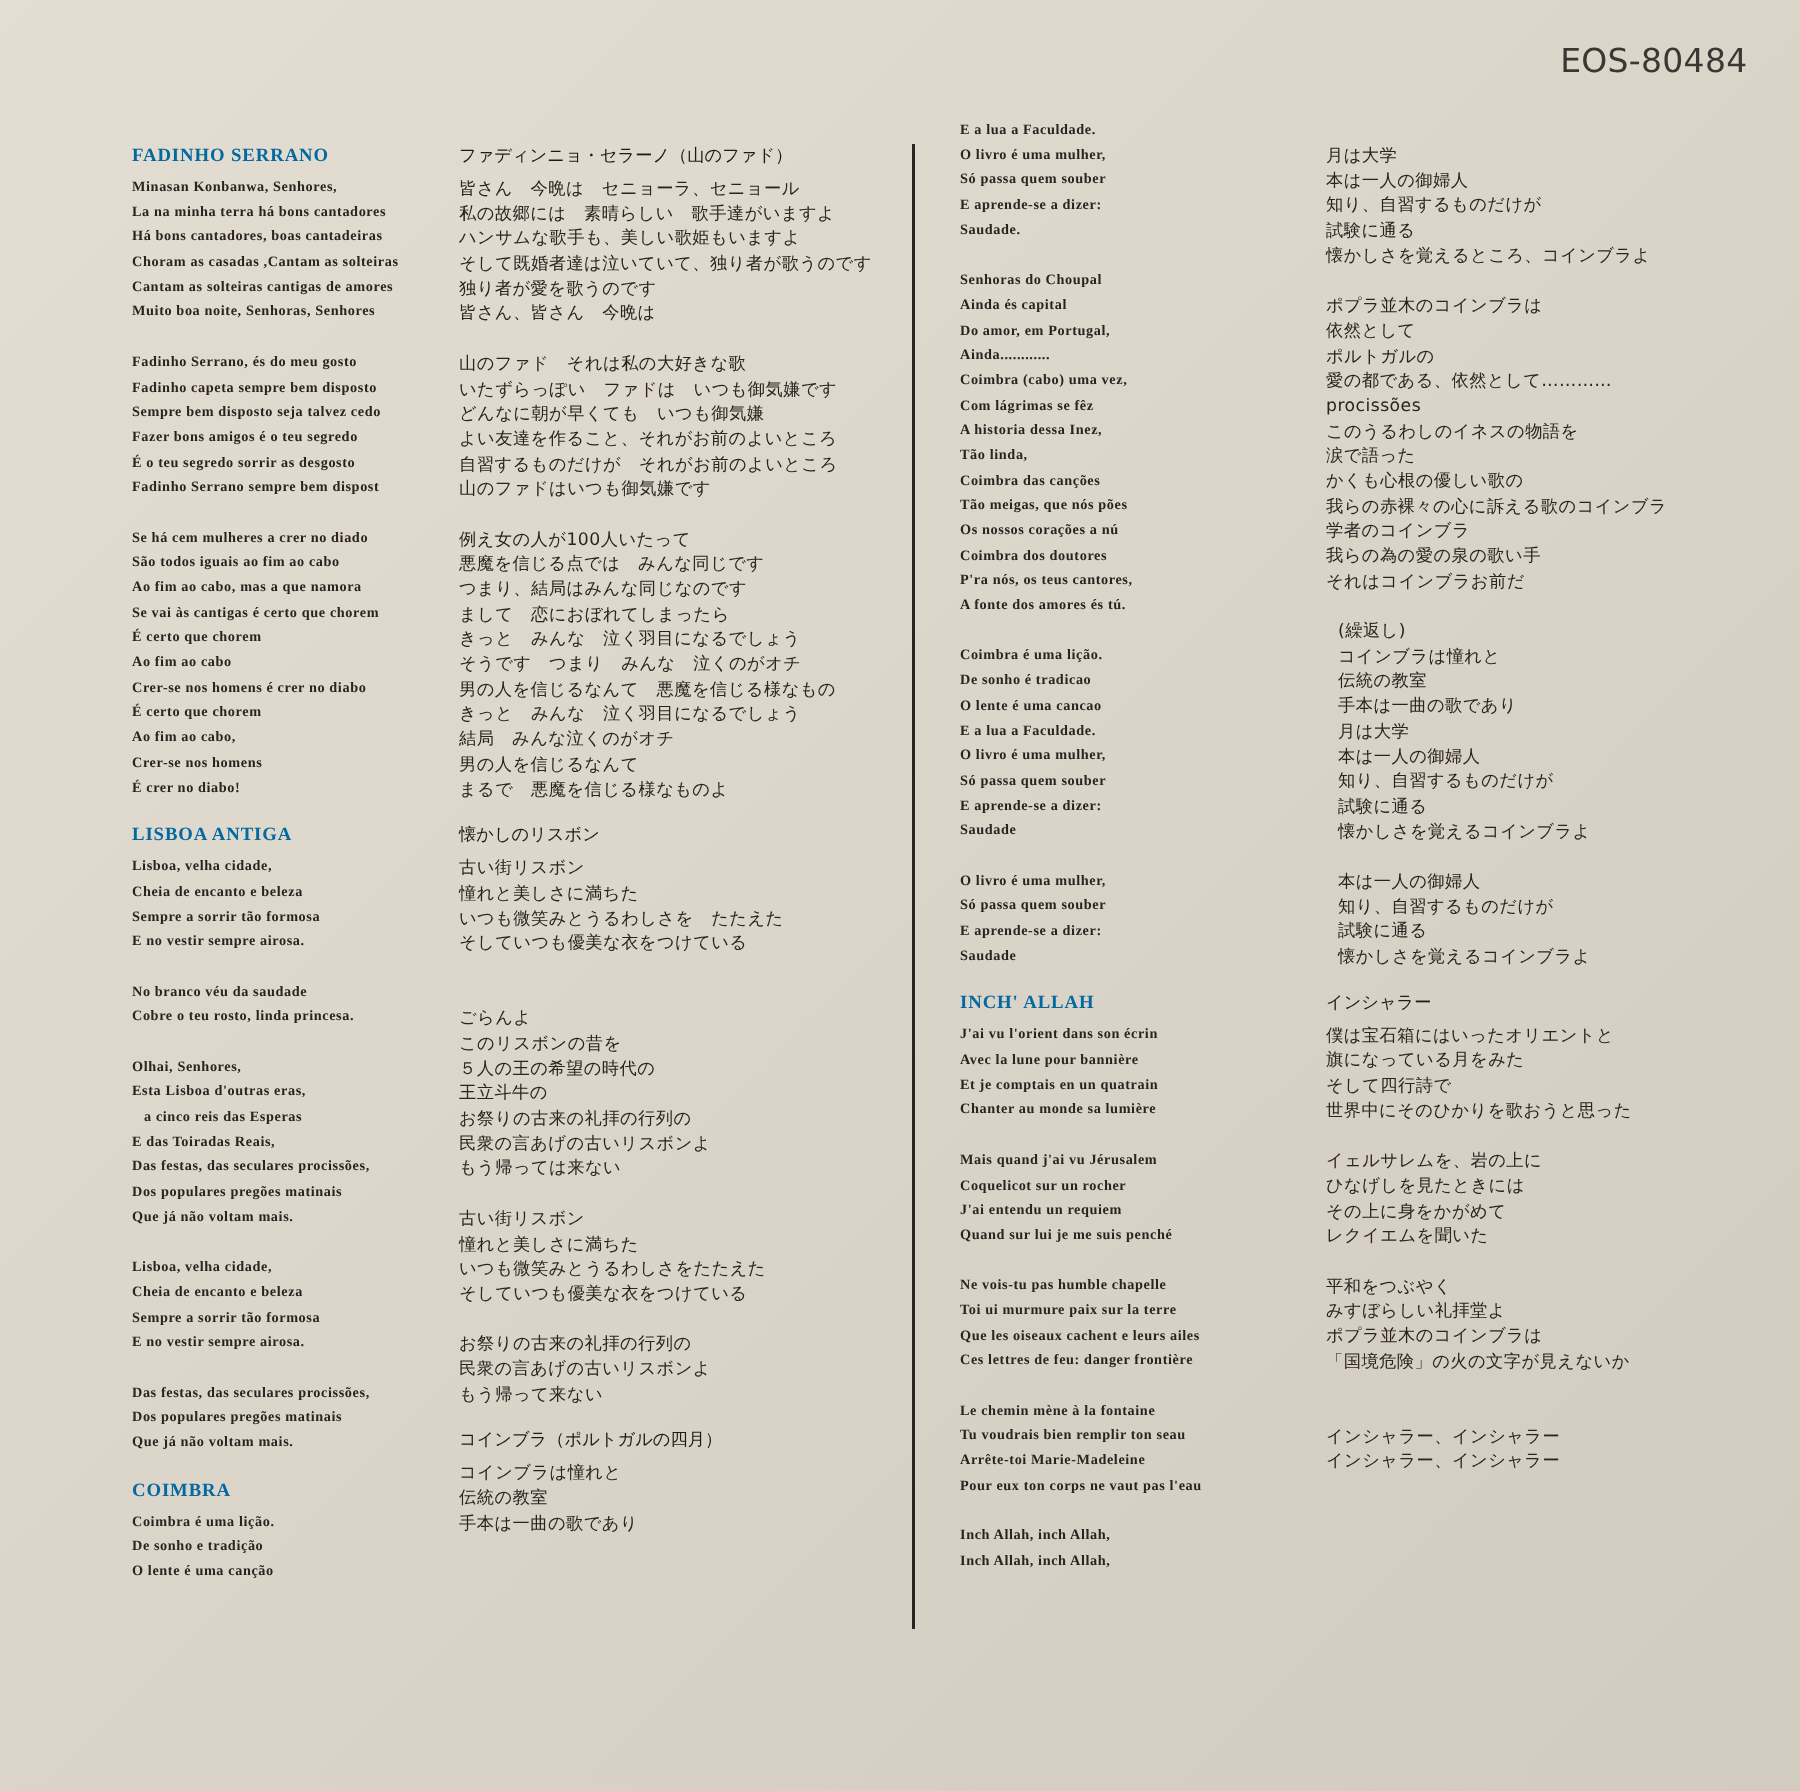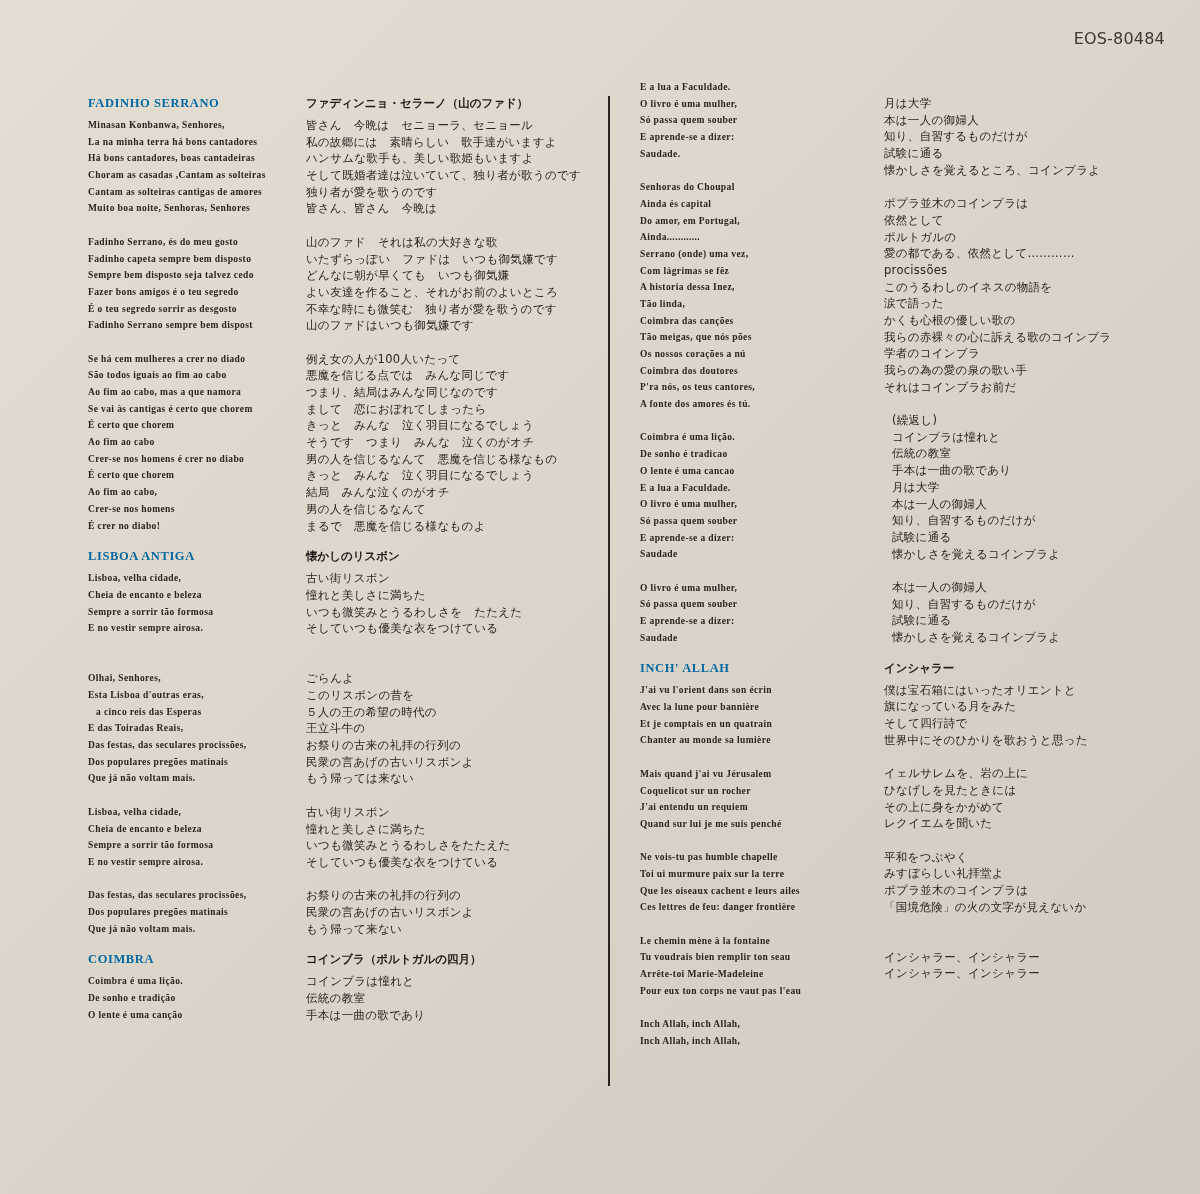--- a/index.html
+++ b/index.html
@@ -5,21 +5,21 @@
   html, body { margin: 0; padding: 0; }
   body {
     width: 1200px; height: 1194px; overflow: hidden;
     background: linear-gradient(135deg, #e4ddd2 0%, #ddd6cb 40%, #d6cfc4 75%, #d2cbc0 100%);
     position: relative;
     color: #2a2420;
   }
   .catalog {
     position: absolute; top: 29px; right: 35px;
     font-family: "DejaVu Sans", sans-serif;
-    font-size: 16px; color: #3b3733; letter-spacing: 0.2px;
+    font-size: 22px; color: #3b3733; letter-spacing: 0.2px;
   }
   .col { position: absolute; }
   .col-pt1 { left: 88px; top: 95px; width: 210px; }
   .col-jp1 { left: 306px; top: 95px; width: 300px; }
   .col-pt2 { left: 640px; top: 79px; width: 220px; }
   .col-jp2 { left: 884px; top: 95px; width: 300px; }
   .divider {
     position: absolute; left: 608px; top: 96px; width: 2px; height: 990px;
     background: #2b2420;
   }
@@ -27,21 +27,21 @@
     font-family: "Liberation Serif", serif; font-weight: bold;
     font-size: 12.5px; letter-spacing: 0.6px; color: #0369a1;
     height: 16px; line-height: 16px; margin-bottom: 6px; white-space: nowrap;
   }
   .pt-line {
     font-family: "Liberation Serif", serif; font-weight: bold;
     font-size: 9.5px; letter-spacing: 0.4px; color: #2a2320;
     height: 16.7px; line-height: 16.7px; white-space: nowrap;
   }
   .jp-title {
-    font-family: "DejaVu Sans", sans-serif; font-weight: bold;
+    font-family: "DejaVu Sans", sans-serif; font-weight: normal;
     font-size: 11.5px; color: #1f1a17;
     height: 16px; line-height: 16px; margin-bottom: 6px; white-space: nowrap;
   }
   .jp-line {
     font-family: "DejaVu Sans", sans-serif;
     font-size: 11.5px; color: #2a2320; letter-spacing: 0.3px;
     height: 16.7px; line-height: 16.7px; white-space: nowrap;
   }
   .gap { height: 16.7px; }
   .sec-gap { height: 14px; }
@@ -89,20 +89,24 @@
     </div>
     <div class="sec-gap"></div>
     <div class="pt-title">LISBOA ANTIGA</div>
     <div>
       <div class="pt-line">Lisboa, velha cidade,</div>
       <div class="pt-line">Cheia de encanto e beleza</div>
       <div class="pt-line">Sempre a sorrir tão formosa</div>
       <div class="pt-line">E no vestir sempre airosa.</div>
     </div>
     <div class="gap"></div>
+    <div>
+      <div class="pt-line">No branco véu da saudade</div>
+      <div class="pt-line">Cobre o teu rosto, linda princesa.</div>
+    </div>
     <div class="gap"></div>
     <div>
       <div class="pt-line">Olhai, Senhores,</div>
       <div class="pt-line">Esta Lisboa d'outras eras,</div>
       <div class="pt-line indent">a cinco reis das Esperas</div>
       <div class="pt-line">E das Toiradas Reais,</div>
       <div class="pt-line">Das festas, das seculares procissões,</div>
       <div class="pt-line">Dos populares pregões matinais</div>
       <div class="pt-line">Que já não voltam mais.</div>
     </div>
@@ -137,21 +141,21 @@
       <div class="jp-line">そして既婚者達は泣いていて、独り者が歌うのです</div>
       <div class="jp-line">独り者が愛を歌うのです</div>
       <div class="jp-line">皆さん、皆さん　今晩は</div>
     </div>
     <div class="gap"></div>
     <div>
       <div class="jp-line">山のファド　それは私の大好きな歌</div>
       <div class="jp-line">いたずらっぽい　ファドは　いつも御気嫌です</div>
       <div class="jp-line">どんなに朝が早くても　いつも御気嫌</div>
       <div class="jp-line">よい友達を作ること、それがお前のよいところ</div>
-      <div class="jp-line">不幸な時にも微笑む　独り者が愛を歌うのです</div>
+      <div class="jp-line">自習するものだけが　それがお前のよいところ</div>
       <div class="jp-line">山のファドはいつも御気嫌です</div>
     </div>
     <div class="gap"></div>
     <div>
       <div class="jp-line">例え女の人が100人いたって</div>
       <div class="jp-line">悪魔を信じる点では　みんな同じです</div>
       <div class="jp-line">つまり、結局はみんな同じなのです</div>
       <div class="jp-line">まして　恋におぼれてしまったら</div>
       <div class="jp-line">きっと　みんな　泣く羽目になるでしょう</div>
       <div class="jp-line">そうです　つまり　みんな　泣くのがオチ</div>
@@ -209,21 +213,21 @@
       <div class="pt-line">Só passa quem souber</div>
       <div class="pt-line">E aprende-se a dizer:</div>
       <div class="pt-line">Saudade.</div>
     </div>
     <div class="gap"></div>
     <div>
       <div class="pt-line">Senhoras do Choupal</div>
       <div class="pt-line">Ainda és capital</div>
       <div class="pt-line">Do amor, em Portugal,</div>
       <div class="pt-line">Ainda............</div>
-      <div class="pt-line">Serrano (onde) uma vez,</div>
+      <div class="pt-line">Coimbra (cabo) uma vez,</div>
       <div class="pt-line">Com lágrimas se fêz</div>
       <div class="pt-line">A historia dessa Inez,</div>
       <div class="pt-line">Tão linda,</div>
       <div class="pt-line">Coimbra das canções</div>
       <div class="pt-line">Tão meigas, que nós pões</div>
       <div class="pt-line">Os nossos corações a nú</div>
       <div class="pt-line">Coimbra dos doutores</div>
       <div class="pt-line">P'ra nós, os teus cantores,</div>
       <div class="pt-line">A fonte dos amores és tú.</div>
     </div>

